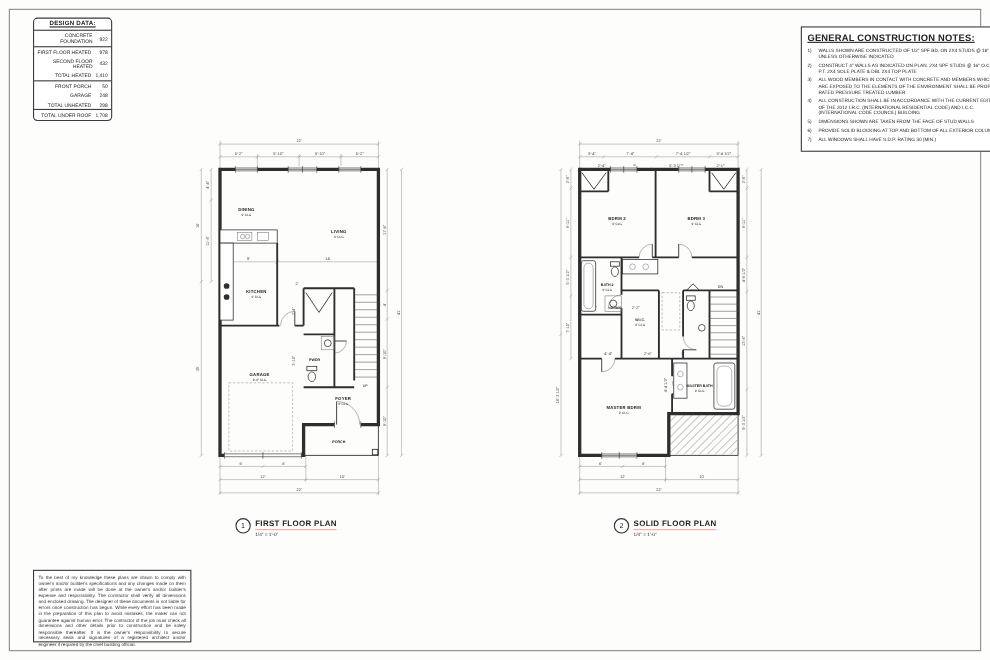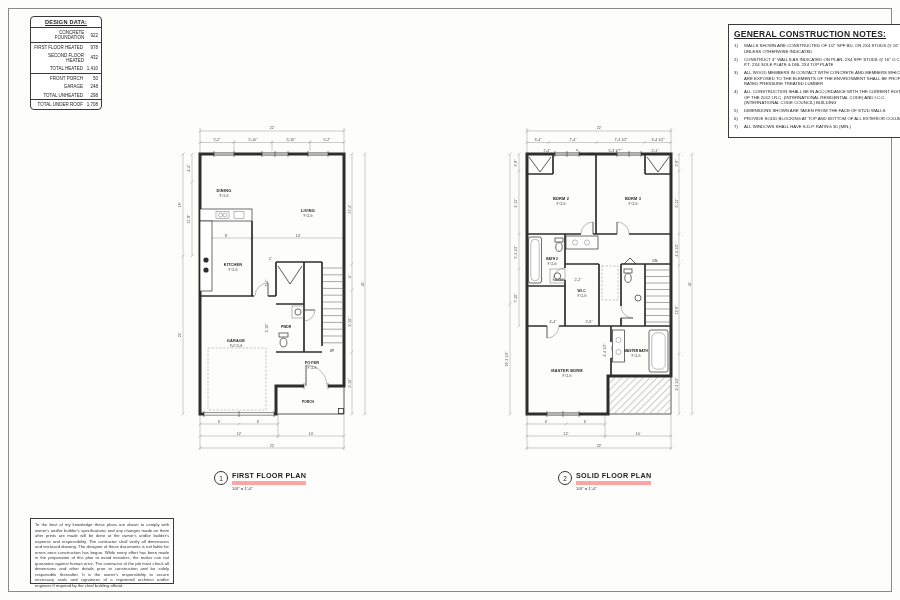--- a/index.html
+++ b/index.html
@@ -48,21 +48,21 @@
   text.room{font-size:3.9px;fill:#1c1c1c;font-weight:bold;letter-spacing:.2px;text-anchor:middle;}
   text.rsm{font-size:3.3px;fill:#1c1c1c;font-weight:bold;text-anchor:middle;}
   text.clg{font-size:2.9px;fill:#333;text-anchor:middle;}
   text.stairlbl{font-size:3.3px;fill:#222;text-anchor:middle;}
 
   
   .plan-label{position:absolute;display:flex;gap:4px;align-items:flex-start;}
   #label1{left:214px;top:471px;} #label2{left:558px;top:471px;}
   .callout{width:12px;height:12px;border:1px solid #333;border-radius:50%;font-size:6.5px;
     display:flex;align-items:center;justify-content:center;background:#fff;}
-  .plan-title{font-size:7.2px;font-weight:bold;border-bottom:4px solid #fca5a5;padding-bottom:1px;letter-spacing:.3px;}
+  .plan-title{font-size:7.2px;font-weight:bold;border-bottom:1px solid #fca5a5;padding-bottom:1px;letter-spacing:.3px;}
   .plan-scale{font-size:4.3px;color:#333;margin-top:1px;}
 </style>
 </head>
 <body>
 
 <div class="frame"></div>
 
 <div class="design-data">
   <div class="dd-title">DESIGN DATA:</div>
   <div class="dd-row g-end">

